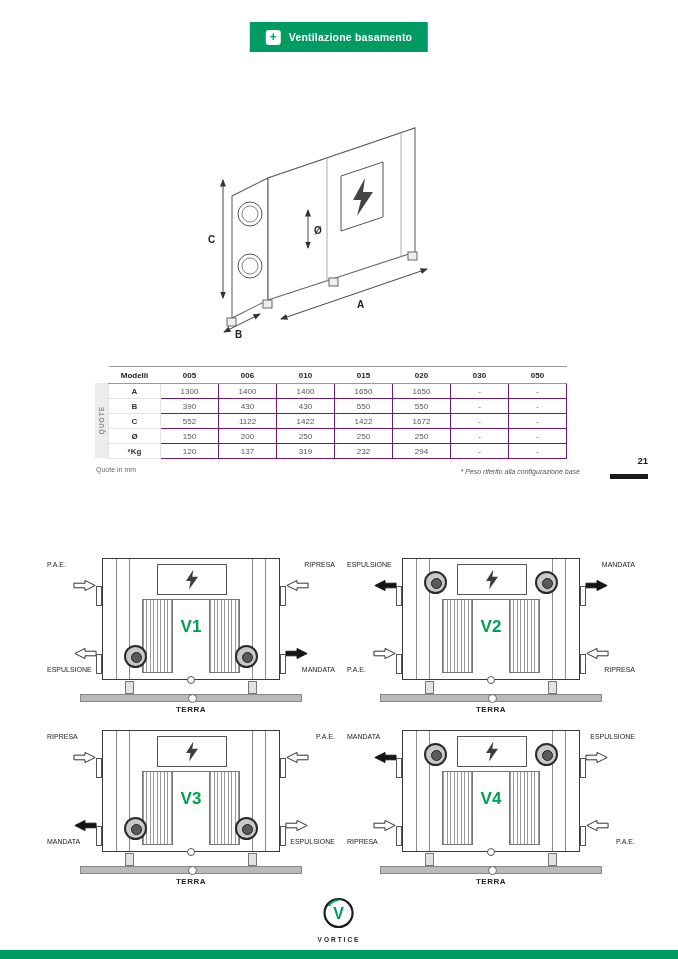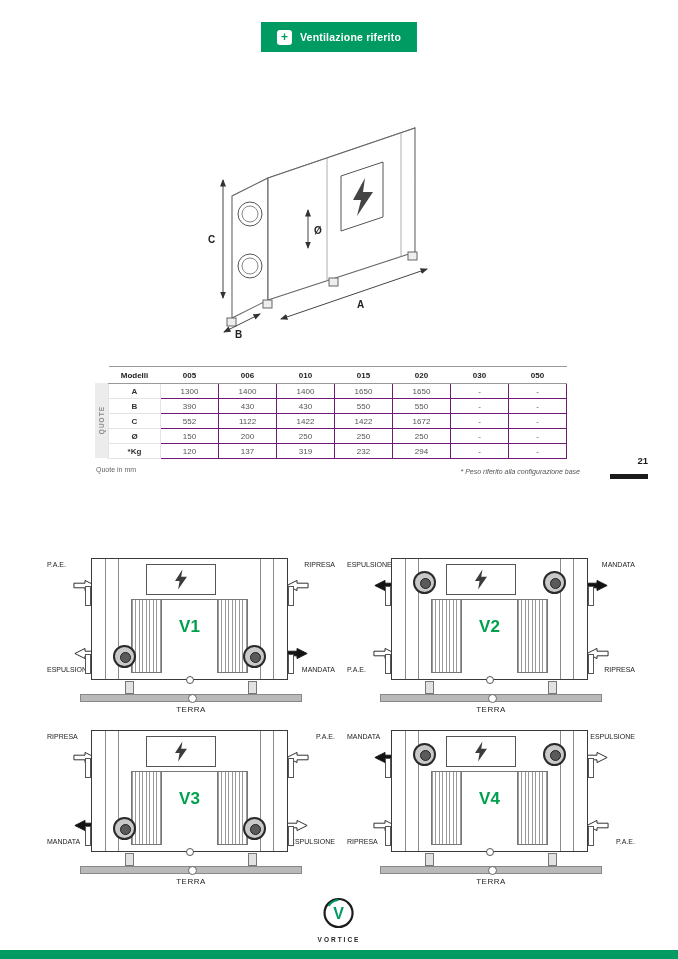--- a/index.html
+++ b/index.html
@@ -60,21 +60,21 @@
 
   .fl-arrow { position:absolute; width:24px; height:13px; }
   .fl-arrow polygon { fill:#ffffff; stroke:#222; stroke-width:1; }
   .fl-arrow.a-filled polygon { fill:#141414; stroke:#141414; }
   .fl-arrow.a-left { transform:scaleX(-1); }
   .ar-tl { left:28px; top:31px; }
   .ar-tr { right:28px; top:31px; }
   .ar-bl { left:28px; top:99px; }
   .ar-br { right:28px; top:99px; }
 
-  .unit { position:absolute; left:46px; top:10px; width:197px; height:122px;
+  .unit { position:absolute; left:57px; top:10px; width:178px; height:122px;
           border:1.5px solid #3a3a3a; background:#fff; }
   .vline { position:absolute; top:0; bottom:0; width:0; border-left:1px solid #8b8b8b; }
   .vl-l1 { left:13px; } .vl-l2 { left:26px; }
   .vl-r1 { right:13px; } .vl-r2 { right:26px; }
   .flange { position:absolute; width:6px; height:20px; border:1px solid #555; background:#fff; }
   .fl-tl { left:-7px; top:27px; }  .fl-bl { left:-7px; top:95px; height:20px; top:95px; }
   .fl-tr { right:-7px; top:27px; } .fl-br { right:-7px; top:95px; }
   .ebox { position:absolute; left:54px; top:5px; width:70px; height:31px;
           border:1px solid #555; background:#fff; z-index:3; }
   .bolt { position:absolute; left:50%; top:50%; width:12px; height:20px; margin:-10px 0 0 -6px;
@@ -95,36 +95,36 @@
   .gterm { position:absolute; left:50%; bottom:-5px; width:8px; height:8px; margin-left:-4px;
            border:1px solid #555; border-radius:50%; background:#fff; z-index:5; }
 
   .foot { position:absolute; top:133px; width:9px; height:13px; border:1px solid #777; background:#e2e2e2; }
   .foot-l { left:80px; } .foot-r { left:203px; }
   .groundbar { position:absolute; left:35px; top:146px; width:222px; height:8px;
                background:#b9b9b9; border:1px solid #888; }
   .groundbar::after { content:''; position:absolute; left:50%; top:-1px; width:7px; height:7px;
                       margin-left:-3.5px; border:1px solid #666; border-radius:50%; background:#fff; }
   .terra { position:absolute; left:0; right:0; top:157px; text-align:center;
-           font-size:8px; font-weight:normal; color:#222; letter-spacing:.5px; }
+           font-size:8px; font-weight:bold; color:#222; letter-spacing:.5px; }
 
   
   .footer-logo { position:absolute; left:50%; top:895px; transform:translateX(-50%);
                  text-align:center; }
   .logo-text { font-size:6.5px; font-weight:bold; letter-spacing:2px; color:#222; margin-top:1px; }
   .bottom-bar { position:absolute; left:0; right:0; bottom:0; height:9px; background:#009b62; }
 </style>
 </head>
 <body>
 
 <div class="page">
 
   <div class="badge">
     <span class="badge-icon">+</span>
-    <span class="badge-label">Ventilazione riferito</span>
+    <span class="badge-label">Ventilazione basamento</span>
   </div>
 
   <svg class="tech-drawing" width="300" height="250" viewBox="0 0 300 250">
     <defs>
       <marker id="ah" markerWidth="9" markerHeight="8" refX="6.5" refY="3" orient="auto-start-reverse" markerUnits="userSpaceOnUse">
         <path d="M0,0 L7.5,3 L0,6 Z" fill="#333"></path>
       </marker>
     </defs>
 
     <polygon class="face face-top" points="63,68 210,18 174,36 27,86"></polygon>

